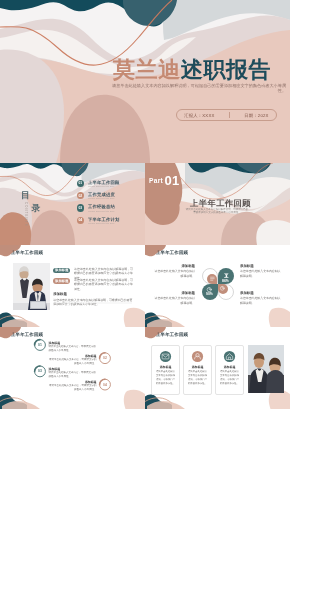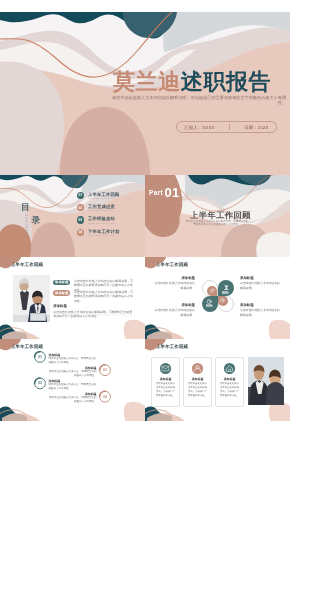--- a/index.html
+++ b/index.html
@@ -1,19 +1,19 @@
 <!DOCTYPE html>
 <html><head>
 <meta charset="utf-8">
 <title>PPT Preview</title>
 <style>
   html,body{margin:0;padding:0;background:#ffffff;}
   body{width:290px;height:614px;overflow:hidden;
        font-family:"Liberation Sans",sans-serif;-webkit-font-smoothing:antialiased;}
-  .deck{width:290px;height:502px;position:relative;background:#fff;margin-top:12px;}
+  .deck{width:290px;height:502px;position:relative;background:#fff;}
   .slide{position:absolute;overflow:hidden;background:#fff;}
   svg{display:block;}
 
   
   .cov-title{position:absolute;left:113px;top:59px;font-size:22px;font-weight:bold;
              letter-spacing:0.6px;line-height:21px;white-space:nowrap;}
   .cov-title .a{color:#C58A73;}
   .cov-title .b{color:#1E4C5B;}
   .cov-sub{position:absolute;left:112px;top:83px;width:174px;font-size:4.1px;
            color:#8b6e66;line-height:5.4px;text-align:justify;text-align-last:right;}

